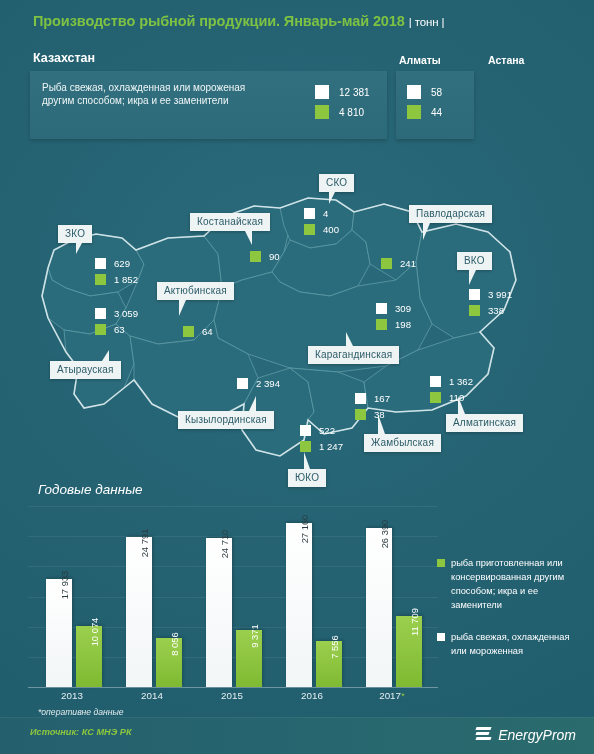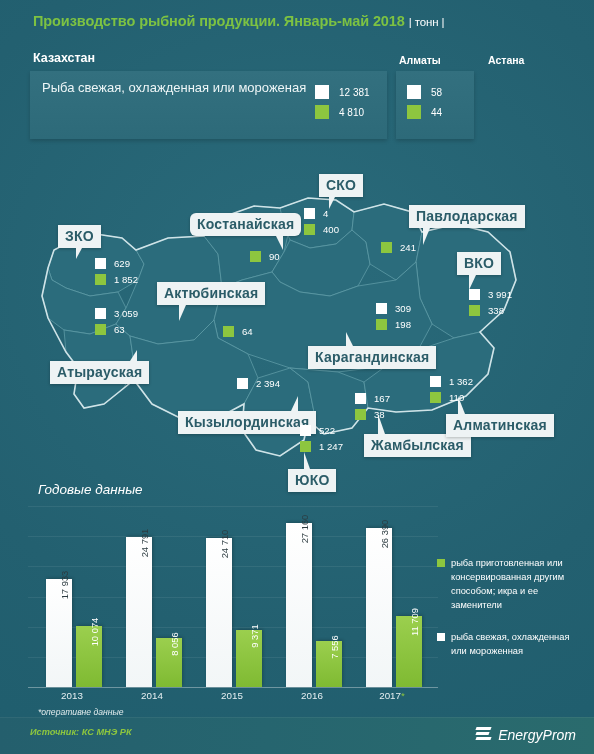--- a/index.html
+++ b/index.html
@@ -33,21 +33,21 @@
   .city-label.almaty{ left:399px; }
   .city-label.astana{ left:488px; }
 
   .legend-panel{
     position:absolute; left:30px; top:71px; width:357px; height:68px;
     background:linear-gradient(180deg,#33707f 0%,#2d6a79 100%);
     box-shadow:0 2px 4px rgba(0,0,0,.18);
   }
   .legend-panel .rows{
     position:absolute; left:12px; top:10px; width:255px;
-    font-size:13px; color:#eef6f7; line-height:13.4px;
+    font-size:10px; color:#eef6f7; line-height:13.4px;
   }
   .legend-panel .rows div{ white-space:nowrap; }
   .lp-vals{ position:absolute; left:285px; top:11px; }
   .val-row{ display:flex; align-items:center; height:20px; }
   .val-row .sw{ width:14px;height:14px;display:inline-block; }
   .val-row .sw.white{ background:#ffffff; }
   .val-row .sw.green{ background:#8dc63f; }
   .val-row .num{ margin-left:10px; font-size:10px; color:#ffffff; }
 
   .city-panel{
@@ -62,26 +62,25 @@
   
   #map{ position:absolute; left:18px; top:168px; width:560px; height:310px; }
   .region{ fill:#2b6c7c; stroke:#5e9aa6; stroke-width:0.8; }
   .kzborder{ fill:none; stroke:#cfe3e7; stroke-width:1.6; }
 
   
   .tag{
     position:absolute;
     background:#eef3f4;
     color:#2b5c68;
-    font-size:14px;
+    font-size:10px;
     padding:3px 7px 3.5px 7px;
     white-space:nowrap;
     box-shadow:0 1px 3px rgba(0,0,0,.25);
     letter-spacing:0.2px;
-    font-weight:bold;
   }
   .tag .beak{
     position:absolute; width:0;height:0;
   }
   
   .mk{ position:absolute; }
   .mk .r{ display:flex; align-items:center; height:16px; }
   .mk .r .sw{ width:11px; height:11px; }
   .mk .r .sw.white{ background:#ffffff; }
   .mk .r .sw.green{ background:#8dc63f; }
@@ -163,20 +162,21 @@
     <span class="units">| тонн |</span>
   </div>
 
   <div class="kz-label">Казахстан</div>
   <div class="city-label almaty">Алматы</div>
   <div class="city-label astana">Астана</div>
 
   <div class="legend-panel">
     <div class="rows">
       <div>Рыба свежая, охлажденная или мороженая</div>
+      <div>другим способом; икра и ее заменители</div>
     </div>
     <div class="lp-vals">
       <div class="val-row">
         <span class="sw white"></span>
         <span class="num">12 381</span>
       </div>
       <div class="val-row">
         <span class="sw green"></span>
         <span class="num">4 810</span>
       </div>
@@ -261,28 +261,28 @@
     <div class="r">
         <span class="sw green"></span>
         <span class="n">63</span>
       </div>
   </div>
 
   <div class="tag" style="left:157px;top:282px;">
     <span>Актюбинская</span>
     <i class="beak" style="left:22px;top:100%;border-left:7px solid #eef3f4;border-bottom:16px solid transparent;"></i>
   </div>
-  <div class="mk" style="left:183px;top:323px;margin-left:40px;">
+  <div class="mk" style="left:183px;top:323px;">
     <div class="r">
         <span class="sw green"></span>
         <span class="n">64</span>
       </div>
   </div>
 
-  <div class="tag" style="left:190px;top:213px;border-radius:6px;">
+  <div class="tag" style="left:190px;top:213px;">
     <span>Костанайская</span>
     <i class="beak" style="right:18px;top:100%;border-right:7px solid #eef3f4;border-bottom:14px solid transparent;"></i>
   </div>
   <div class="mk" style="left:250px;top:248px;">
     <div class="r">
         <span class="sw green"></span>
         <span class="n">90</span>
       </div>
   </div>
 
@@ -298,21 +298,21 @@
     <div class="r">
         <span class="sw green"></span>
         <span class="n">400</span>
       </div>
   </div>
 
   <div class="tag" style="left:409px;top:205px;">
     <span>Павлодарская</span>
     <i class="beak" style="left:14px;top:100%;border-left:7px solid #eef3f4;border-bottom:17px solid transparent;"></i>
   </div>
-  <div class="mk" style="left:381px;top:239px;">
+  <div class="mk" style="left:381px;top:255px;">
     <div class="r">
         <span class="sw green"></span>
         <span class="n">241</span>
       </div>
   </div>
 
   <div class="tag" style="left:457px;top:252px;">
     <span>ВКО</span>
     <i class="beak" style="left:12px;top:100%;border-left:7px solid #eef3f4;border-bottom:15px solid transparent;"></i>
   </div>

